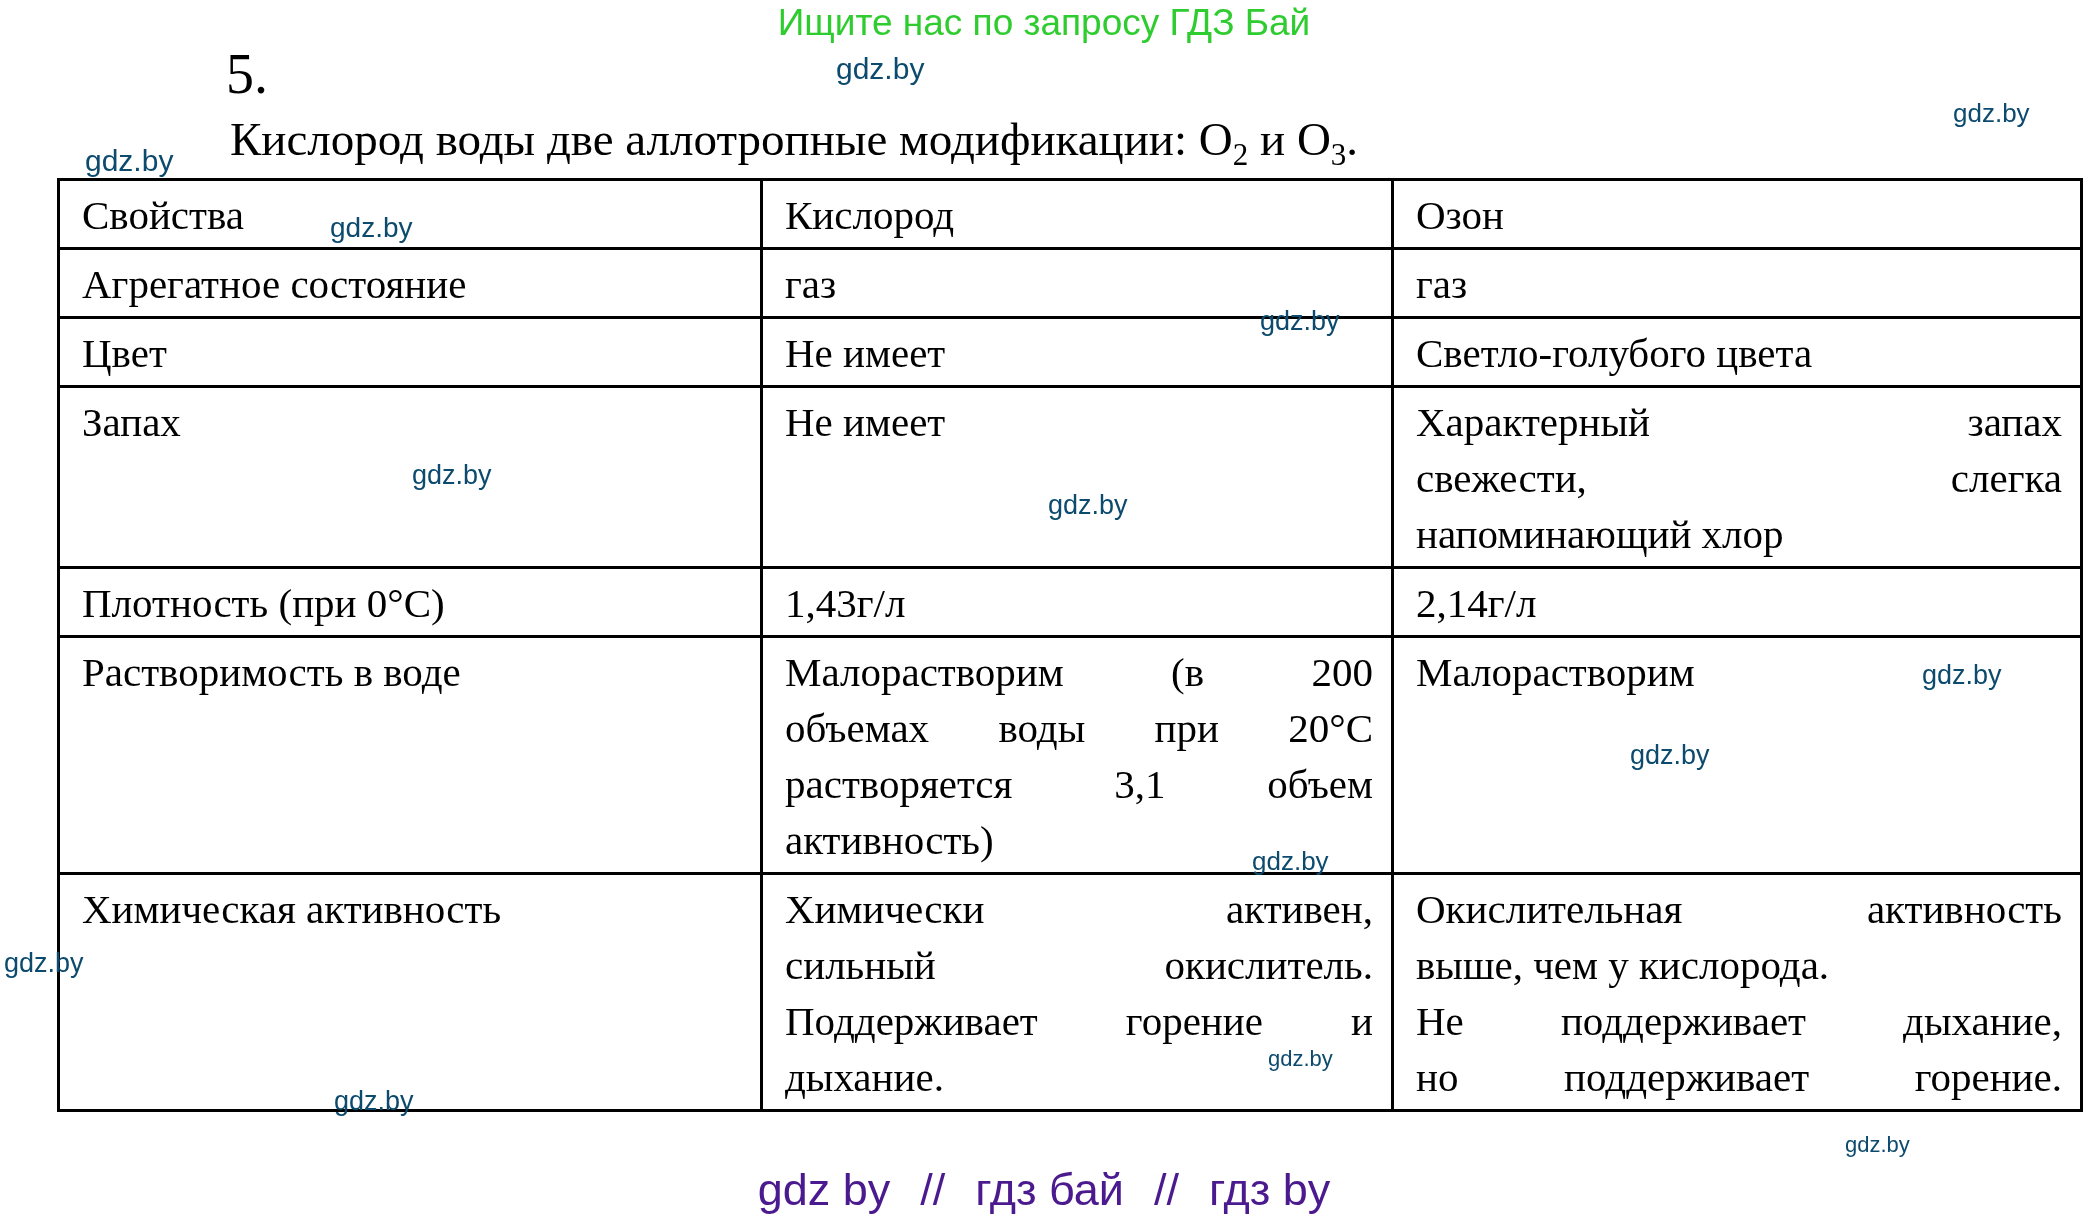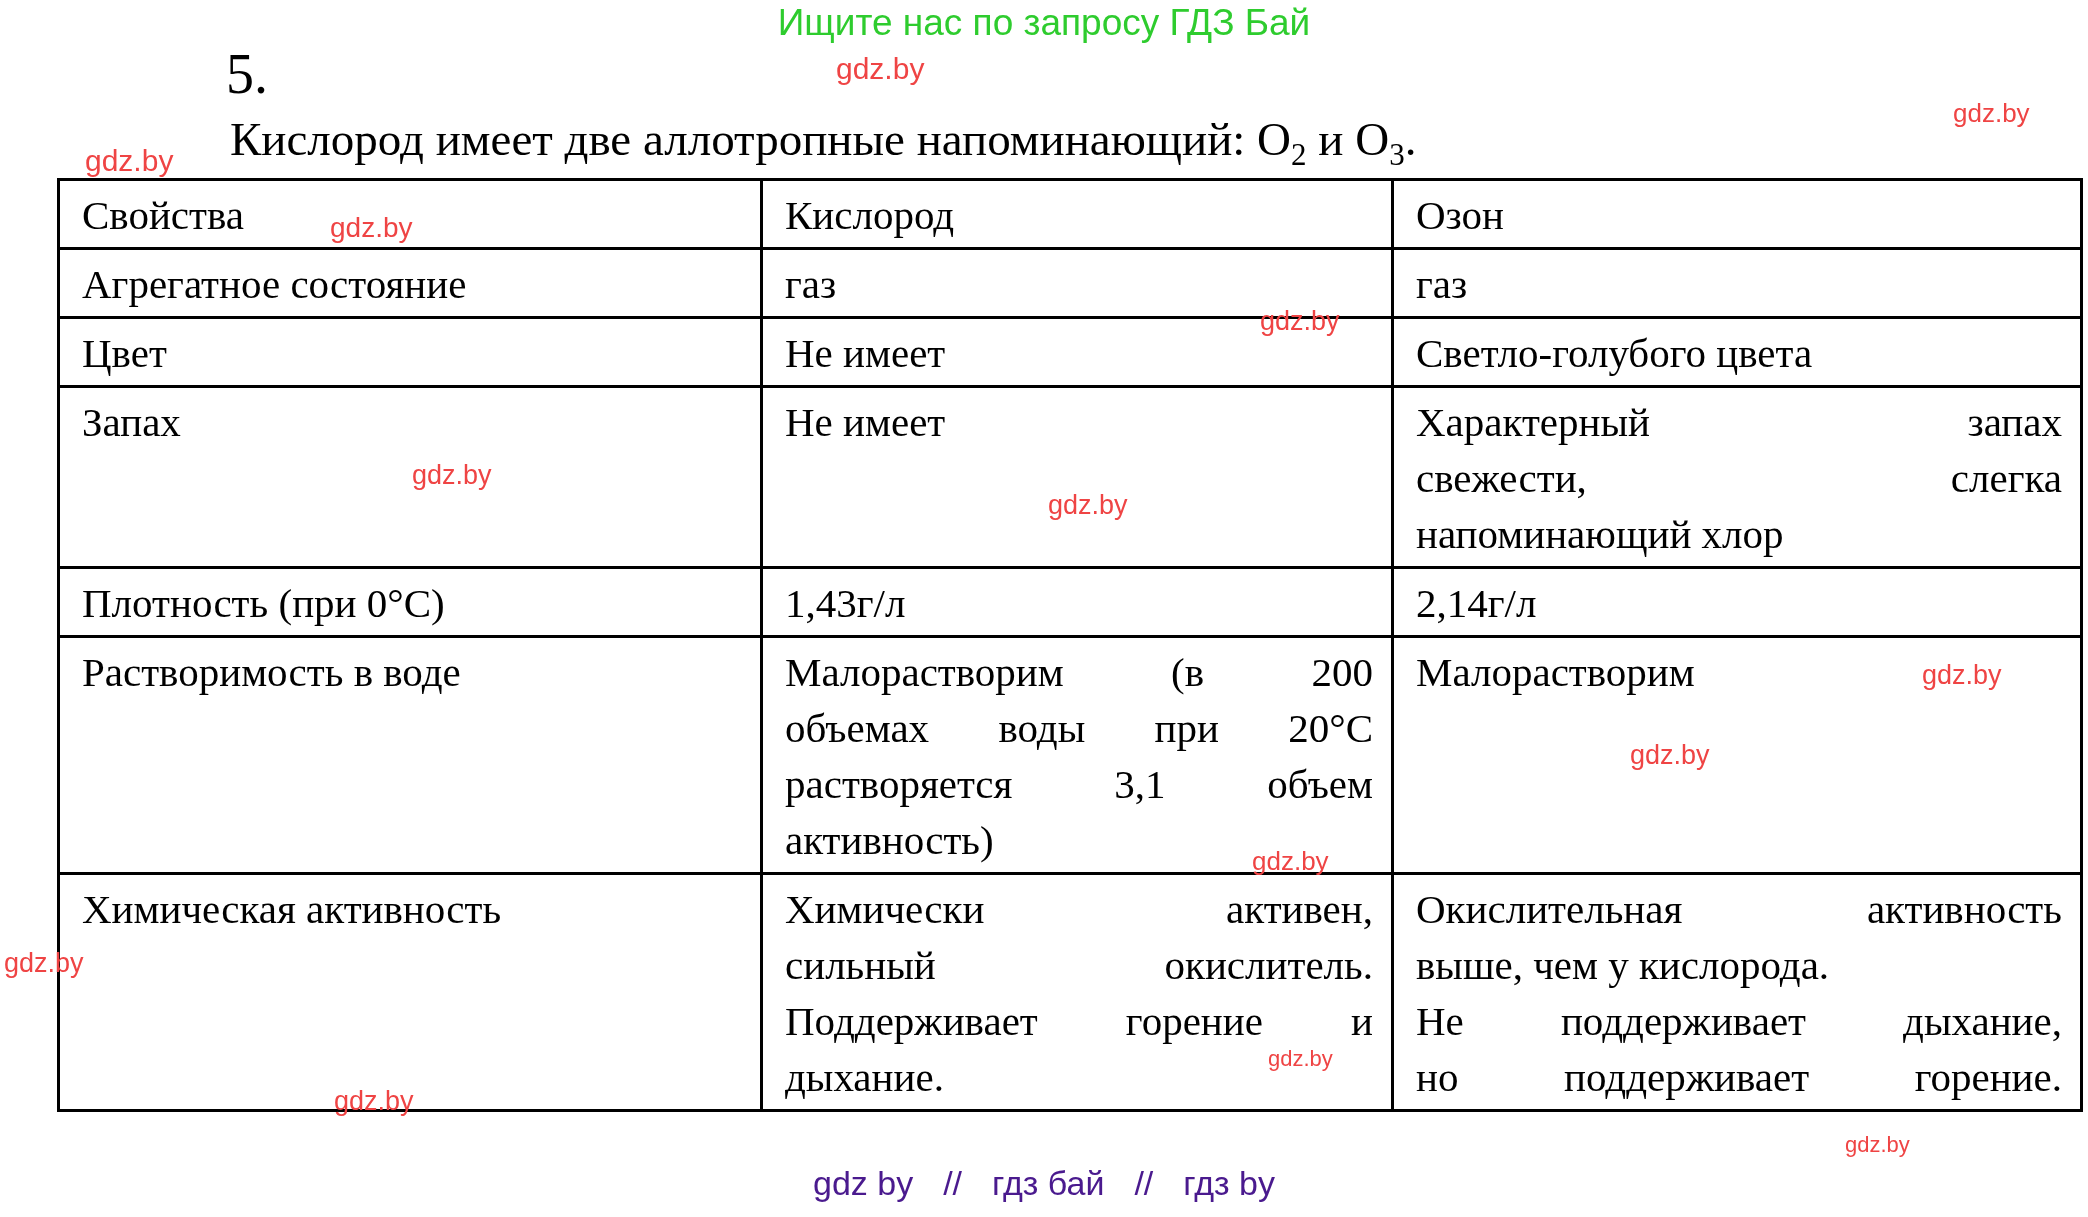--- a/index.html
+++ b/index.html
@@ -4,39 +4,39 @@
 <style>
   html,body{margin:0;padding:0;background:#ffffff;}
   #page{position:relative;width:2088px;height:1217px;background:#ffffff;overflow:hidden;
         font-family:"Liberation Serif",serif;color:#000;}
 
   
   .banner{position:absolute;top:2px;left:0;width:100%;text-align:center;
           font-family:"Liberation Sans",sans-serif;font-size:37px;font-weight:500;}
 
   
-  .wm{position:absolute;font-family:"Liberation Sans",sans-serif;color:#ef4444;
+  .wm{position:absolute;font-family:"Liberation Sans",sans-serif;color:#0c4a6e;
       white-space:nowrap;z-index:5;}
 
   .exnum{position:absolute;left:226px;top:42px;font-size:56px;}
   .title{position:absolute;left:230px;top:112px;font-size:47px;white-space:nowrap;}
   .title sub{font-size:31px;}
 
   table.props{position:absolute;left:57px;top:178px;width:2023px;border-collapse:collapse;
               table-layout:fixed;background:transparent;}
   table.props td,table.props th{border:3px solid #000;vertical-align:top;
               padding:6px 18px 4px 22px;font-weight:normal;text-align:left;
               font-size:41px;line-height:56px;overflow:hidden;}
   table.props sub{font-size:28px;}
   .jline{text-align:justify;text-align-last:justify;}
   .lline{text-align:left;}
 
   .footer{position:absolute;top:1164px;left:0;width:100%;display:flex;
           justify-content:center;align-items:center;gap:30px;
-          font-family:"Liberation Sans",sans-serif;font-size:34px;}
+          font-family:"Liberation Sans",sans-serif;font-size:45px;}
 </style>
 </head>
 <body>
 
 <div id="page">
 
   <div class="banner" style="color:#2ecc2e">Ищите нас по запросу ГДЗ Бай</div>
 
   <div class="wm" style="left:836px;top:52px;font-size:30px">gdz.by</div>
   <div class="wm" style="left:1953px;top:98px;font-size:26px">gdz.by</div>
@@ -48,21 +48,21 @@
   <div class="wm" style="left:1922px;top:660px;font-size:27px">gdz.by</div>
   <div class="wm" style="left:1630px;top:740px;font-size:27px">gdz.by</div>
   <div class="wm" style="left:1252px;top:846px;font-size:26px">gdz.by</div>
   <div class="wm" style="left:4px;top:948px;font-size:27px">gdz.by</div>
   <div class="wm" style="left:334px;top:1086px;font-size:27px">gdz.by</div>
   <div class="wm" style="left:1268px;top:1046px;font-size:22px">gdz.by</div>
   <div class="wm" style="left:1845px;top:1132px;font-size:22px">gdz.by</div>
 
   <div class="exnum">5.</div>
 
-  <div class="title"><span>Кислород имеет две аллотропные напоминающий: О</span><sub>2</sub><span> и О</span><sub>3</sub><span>.</span></div>
+  <div class="title"><span>Кислород воды две аллотропные модификации: О</span><sub>2</sub><span> и О</span><sub>3</sub><span>.</span></div>
 
   <table class="props">
     <colgroup>
         <col style="width:703px">
         <col style="width:631px">
         <col style="width:689px">
       </colgroup>
     <tbody>
         <tr style="height:59px">
       <th>Свойства</th>

